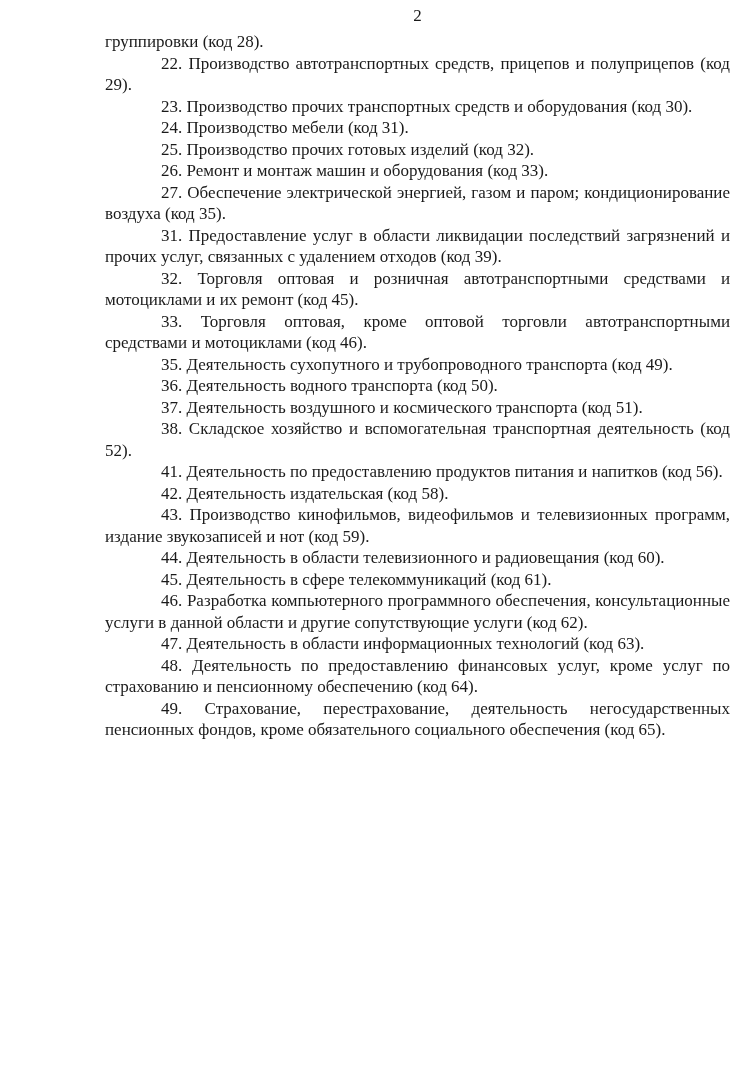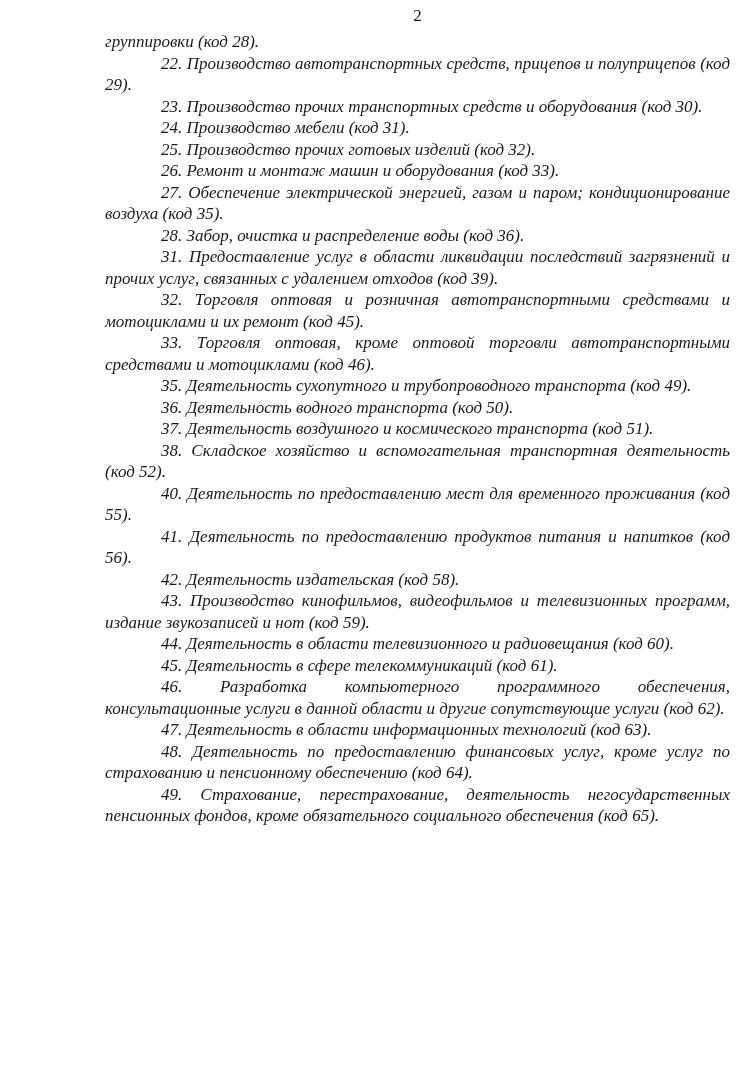--- a/index.html
+++ b/index.html
@@ -26,21 +26,20 @@
     line-height: 21px;
   }
   .content {
     position: absolute;
     top: 31px;
     left: 105px;
     width: 625px;
     font-size: 17px;
     line-height: 21.5px;
     text-align: justify;
-    font-style: italic;
   }
   .para {
     margin: 0;
     padding: 0;
     text-indent: 56px;
   }
   .para.cont {
     text-indent: 0;
   }
 </style>
@@ -51,29 +50,27 @@
   <div class="page-number">2</div>
   <div class="content">
     <p class="para cont">группировки (код 28).</p>
     <div>
         <p class="para">22.&nbsp;Производство автотранспортных средств, прицепов и полуприцепов (код 29).</p>
         <p class="para">23.&nbsp;Производство прочих транспортных средств и оборудования (код 30).</p>
         <p class="para">24.&nbsp;Производство мебели (код 31).</p>
         <p class="para">25.&nbsp;Производство прочих готовых изделий (код 32).</p>
         <p class="para">26.&nbsp;Ремонт и монтаж машин и оборудования (код 33).</p>
         <p class="para">27.&nbsp;Обеспечение электрической энергией, газом и паром; кондиционирование воздуха (код 35).</p>
-        <p class="para">28.&nbsp;Забор, очистка и распределение воды (код 36).</p>
         <p class="para">31.&nbsp;Предоставление услуг в области ликвидации последствий загрязнений и прочих услуг, связанных с удалением отходов (код 39).</p>
         <p class="para">32.&nbsp;Торговля оптовая и розничная автотранспортными средствами и мотоциклами и их ремонт (код 45).</p>
         <p class="para">33.&nbsp;Торговля оптовая, кроме оптовой торговли автотранспортными средствами и мотоциклами (код 46).</p>
         <p class="para">35.&nbsp;Деятельность сухопутного и трубопроводного транспорта (код 49).</p>
         <p class="para">36.&nbsp;Деятельность водного транспорта (код 50).</p>
         <p class="para">37.&nbsp;Деятельность воздушного и космического транспорта (код 51).</p>
         <p class="para">38.&nbsp;Складское хозяйство и вспомогательная транспортная деятельность (код 52).</p>
-        <p class="para">40.&nbsp;Деятельность по предоставлению мест для временного проживания (код 55).</p>
         <p class="para">41.&nbsp;Деятельность по предоставлению продуктов питания и напитков (код 56).</p>
         <p class="para">42.&nbsp;Деятельность издательская (код 58).</p>
         <p class="para">43.&nbsp;Производство кинофильмов, видеофильмов и телевизионных программ, издание звукозаписей и нот (код 59).</p>
         <p class="para">44.&nbsp;Деятельность в области телевизионного и радиовещания (код 60).</p>
         <p class="para">45.&nbsp;Деятельность в сфере телекоммуникаций (код 61).</p>
         <p class="para">46.&nbsp;Разработка компьютерного программного обеспечения, консультационные услуги в данной области и другие сопутствующие услуги (код 62).</p>
         <p class="para">47.&nbsp;Деятельность в области информационных технологий (код 63).</p>
         <p class="para">48.&nbsp;Деятельность по предоставлению финансовых услуг, кроме услуг по страхованию и пенсионному обеспечению (код 64).</p>
         <p class="para">49.&nbsp;Страхование, перестрахование, деятельность негосударственных пенсионных фондов, кроме обязательного социального обеспечения (код 65).</p>
       </div>

